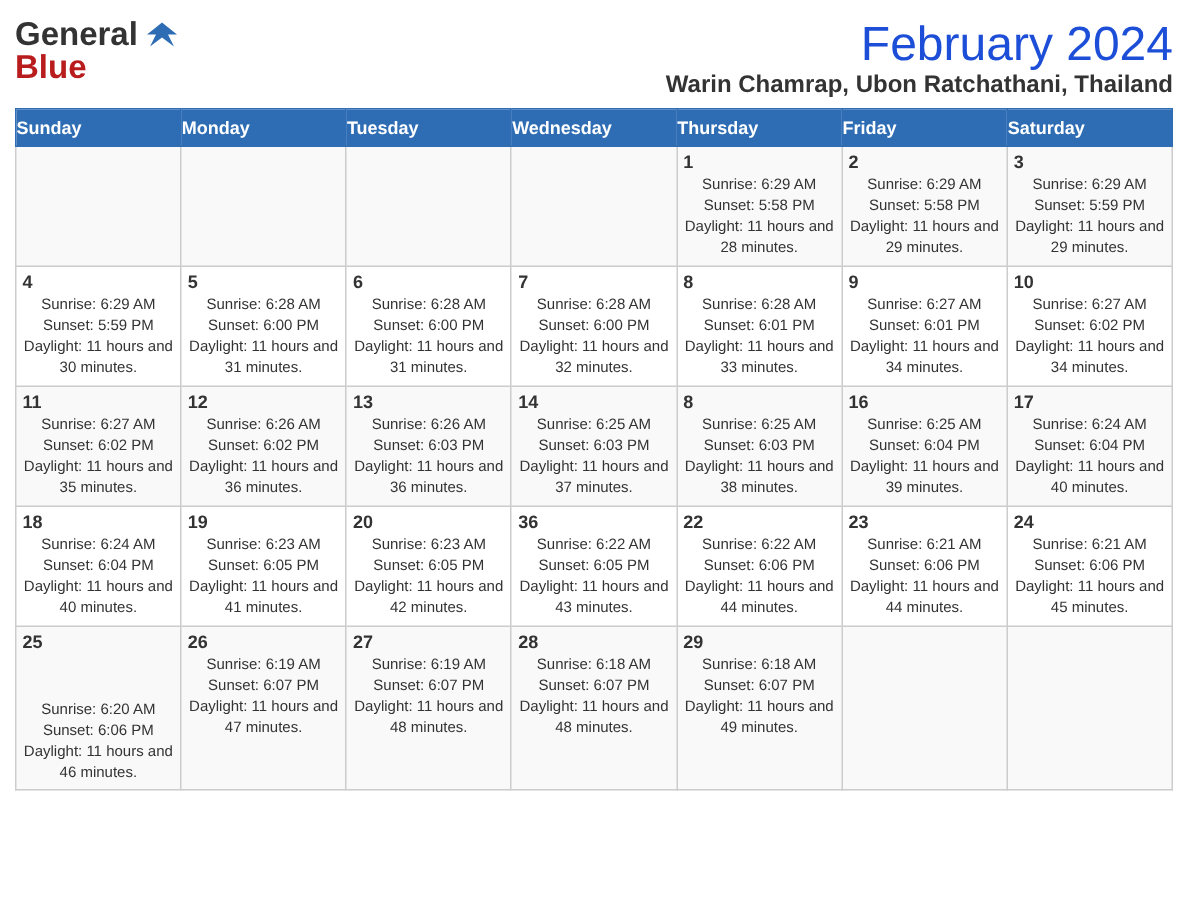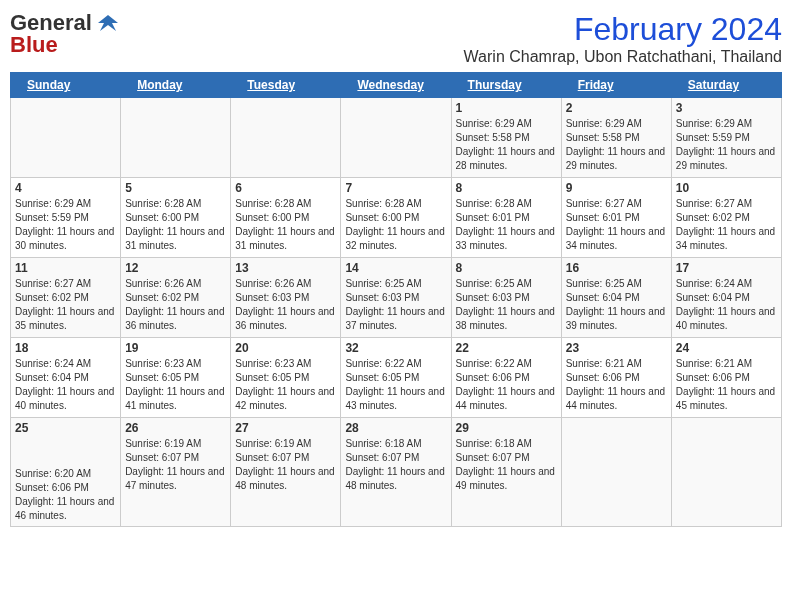--- a/index.html
+++ b/index.html
@@ -25,57 +25,57 @@
       text-align: right;
     }
     .title-block h1 {
       font-size: 32px;
       font-weight: normal;
       color: #1d4ed8;
       line-height: 1.2;
     }
     .title-block h2 {
       font-size: 16px;
-      font-weight: normal;
+      font-weight: bold;
       color: #333;
     }
     table {
       width: 100%;
       border-collapse: collapse;
       font-size: 11px;
     }
     thead tr th {
       background-color: #2e6db4;
       color: #fff;
-      padding: 5px 16px;
+      padding: 5px 0;
       text-align: left;
       font-size: 12px;
       font-weight: bold;
       border: 1px solid #2e6db4;
-      text-decoration: underline;
     }
     tbody tr td {
       border: 1px solid #ccc;
       vertical-align: top;
       padding: 3px 4px;
       width: calc(100% / 7);
       min-height: 80px;
       height: 80px;
     }
     .day-num {
       font-weight: bold;
       font-size: 12px;
       color: #333;
       display: block;
       margin-bottom: 2px;
     }
     .day-info {
       font-size: 10px;
       color: #333;
       line-height: 1.4;
+      text-align: center;
     }
     tbody tr:nth-child(odd) td {
       background-color: #f9f9f9;
     }
     tbody tr:nth-child(even) td {
       background-color: #fff;
     }
     .empty-cell {
       background-color: #f9f9f9;
     }
@@ -237,21 +237,21 @@
 Sunset: 6:05 PM
 Daylight: 11 hours and 41 minutes.</div>
         </td>
         <td>
           <span class="day-num">20</span>
           <div class="day-info" style="white-space: pre-line;">Sunrise: 6:23 AM
 Sunset: 6:05 PM
 Daylight: 11 hours and 42 minutes.</div>
         </td>
         <td>
-          <span class="day-num">32</span>
+          <span class="day-num">36</span>
           <div class="day-info" style="white-space: pre-line;">Sunrise: 6:22 AM
 Sunset: 6:05 PM
 Daylight: 11 hours and 43 minutes.</div>
         </td>
         <td>
           <span class="day-num">22</span>
           <div class="day-info" style="white-space: pre-line;">Sunrise: 6:22 AM
 Sunset: 6:06 PM
 Daylight: 11 hours and 44 minutes.</div>
         </td>

